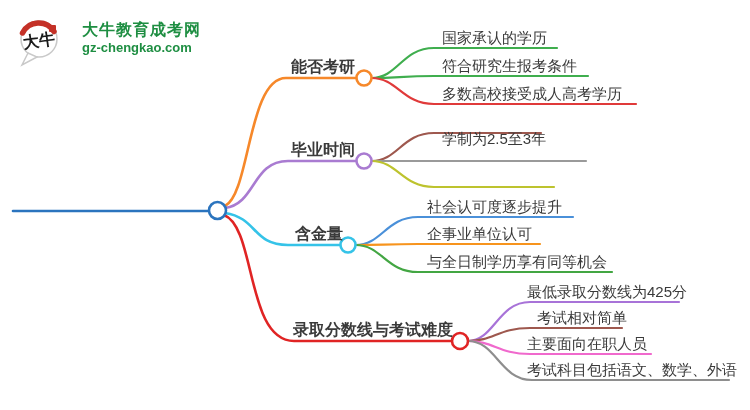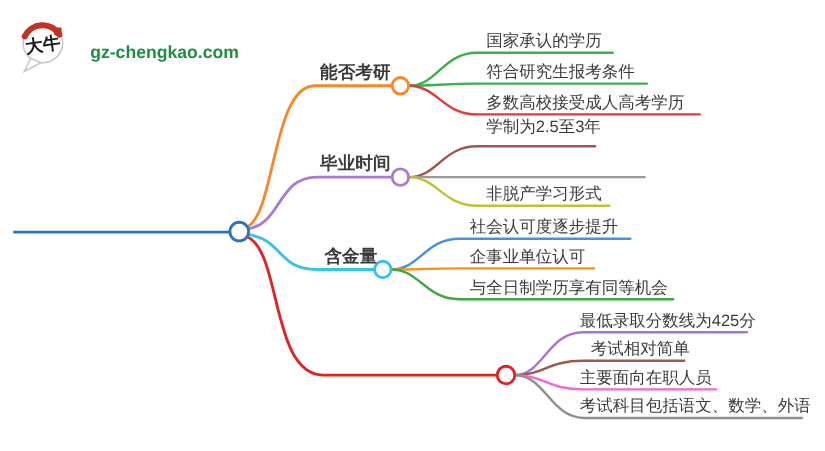--- a/index.html
+++ b/index.html
@@ -8,21 +8,21 @@
   #canvas { position:absolute; left:0; top:0; width:750px; height:410px; }
   svg.lines { position:absolute; left:0; top:0; width:750px; height:410px; }
   .lbl { position:absolute; white-space:nowrap; color:#3a3a3a; line-height:1.15; }
   .root-lbl   { font-size:17px; font-weight:600; }
   .branch-lbl { font-size:16px; font-weight:600;text-align:center; }
   .child-lbl  { font-size:15px; font-weight:500; }
   .logo { position:absolute; left:12px; top:10px; width:230px; height:60px; }
   .logo-icon { position:absolute; left:0; top:2px; }
   .logo-title { position:absolute; left:70px; top:10px; font-size:16px; font-weight:bold;
                 color:#1e8e42; letter-spacing:1px; white-space:nowrap; }
-  .logo-domain { position:absolute; left:70px; top:30px; font-size:16px; font-weight:bold;
+  .logo-domain { position:absolute; left:70px; top:30px; font-size:13px; font-weight:bold;
                  color:#1e8e42; white-space:nowrap; }
 </style>
 </head>
 <body>
 
 <div id="canvas">
 
   <svg class="lines" viewBox="0 0 750 410">
     <g fill="none" stroke-linecap="round">
 
@@ -60,36 +60,37 @@
   </svg>
 
   <div class="logo">
     <svg class="logo-icon" width="56" height="58" viewBox="0 0 56 58">
       <circle cx="27" cy="27" r="18" fill="#ffffff" stroke="#c9c9c9" stroke-width="1.5"></circle>
       <path d="M16,41 L10,53 L25,45 Z" fill="#ffffff" stroke="#c9c9c9" stroke-width="1.5"></path>
       <path d="M10.5,21 A18 18 0 0 1 42,19.5" fill="none" stroke="#c43127" stroke-width="5.5" stroke-linecap="round"></path>
       <rect x="37" y="13" width="7" height="7" rx="1" fill="#c43127"></rect>
       <text x="27" y="34" text-anchor="middle" font-size="16" font-weight="bold" fill="#1a1a1a" transform="rotate(-8 27 29)">大牛</text>
     </svg>
+    <div class="logo-title">大牛教育成考网</div>
     <div class="logo-domain">gz-chengkao.com</div>
   </div>
 
 
   <div class="lbl branch-lbl" style="left:291px; top:58px;">能否考研</div>
   <div class="lbl child-lbl" style="left:442px; top:29px;">国家承认的学历</div>
   <div class="lbl child-lbl" style="left:442px; top:57px;">符合研究生报考条件</div>
   <div class="lbl child-lbl" style="left:442px; top:85px;">多数高校接受成人高考学历</div>
 
   <div class="lbl branch-lbl" style="left:291px; top:141px;">毕业时间</div>
-  <div class="lbl child-lbl" style="left:442px; top:107px;text-align:center;">学制为2.5至3年</div>
-  <div class="lbl child-lbl" style="left:442px; top:168px;">非脱产学习形式</div>
+  <div class="lbl child-lbl" style="left:442px; top:130px;text-align:center;">学制为2.5至3年</div>
 
   <div class="lbl branch-lbl" style="left:295px; top:225px;">含金量</div>
   <div class="lbl child-lbl" style="left:427px; top:198px;">社会认可度逐步提升</div>
   <div class="lbl child-lbl" style="left:427px; top:225px;">企事业单位认可</div>
   <div class="lbl child-lbl" style="left:427px; top:253px;">与全日制学历享有同等机会</div>
 
+  <div class="lbl branch-lbl" style="left:293px; top:321px;">录取分数线与考试难度</div>
   <div class="lbl child-lbl" style="left:527px; top:283px;">最低录取分数线为425分</div>
   <div class="lbl child-lbl" style="left:527px; top:309px;margin-left:10px;">考试相对简单</div>
   <div class="lbl child-lbl" style="left:527px; top:335px;text-align:right;">主要面向在职人员</div>
   <div class="lbl child-lbl" style="left:527px; top:361px;">考试科目包括语文、数学、外语</div>
 
 </div>
 
 </body></html>

